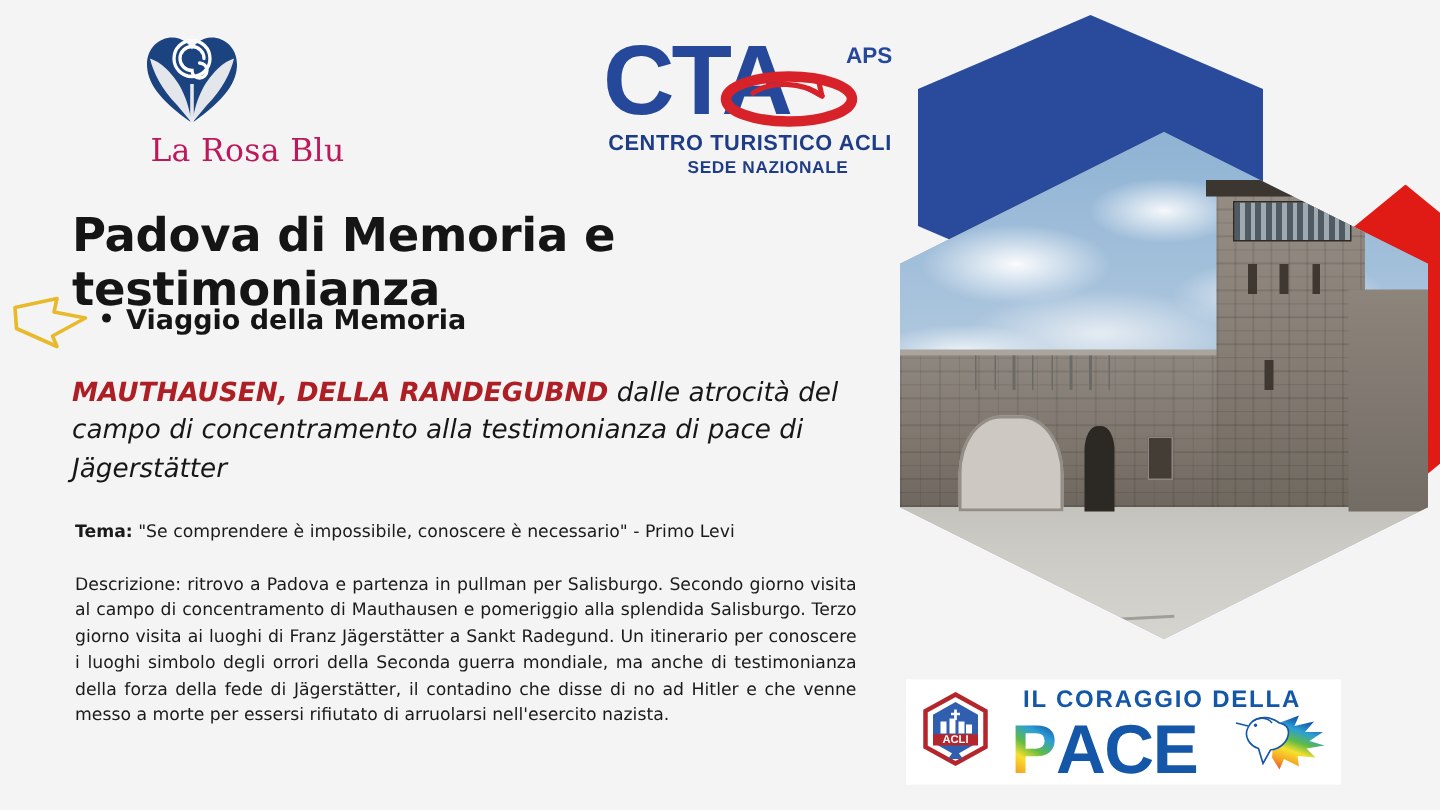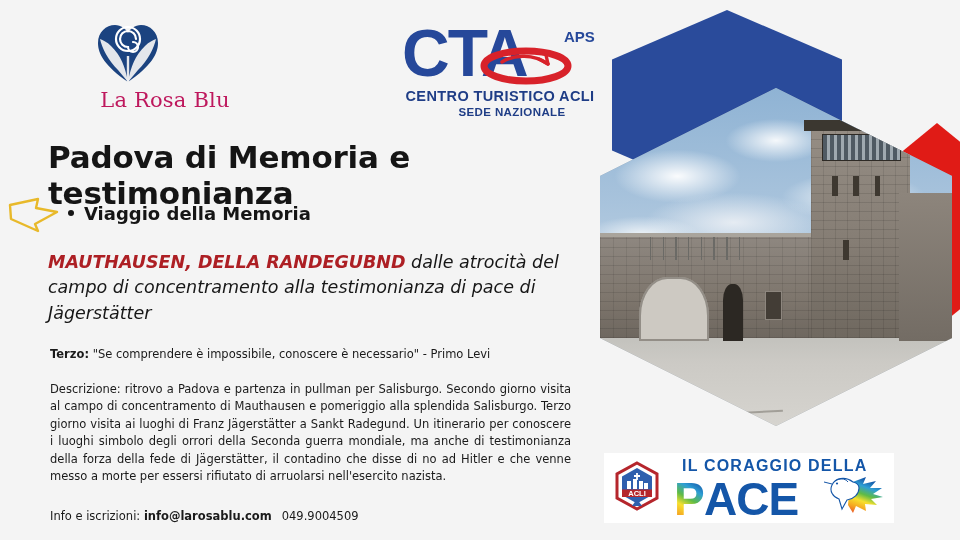--- a/index.html
+++ b/index.html
@@ -374,31 +374,27 @@
   <div class="bullet-row">
     <span class="bullet-dot"></span>
     <span class="bullet-label">Viaggio della Memoria</span>
   </div>
 
   <div class="lead">
     <span class="hl">MAUTHAUSEN, DELLA RANDEGUBND</span><span> dalle atrocità del campo di concentramento alla testimonianza di pace di Jägerstätter</span>
   </div>
 
   <div class="tema">
-    <b>Terzo:</b><span> "Se comprendere è impossibile, conoscere è necessario" - Primo Levi</span>
+    <b>Tema:</b><span> "Se comprendere è impossibile, conoscere è necessario" - Primo Levi</span>
   </div>
 
   <div class="descr">
     <b>Descrizione:</b><span> ritrovo a Padova e partenza in pullman per Salisburgo. Secondo giorno visita al campo di concentramento di Mauthausen e pomeriggio alla splendida Salisburgo. Terzo giorno visita ai luoghi di Franz Jägerstätter a Sankt Radegund. Un itinerario per conoscere i luoghi simbolo degli orrori della Seconda guerra mondiale, ma anche di testimonianza della forza della fede di Jägerstätter, il contadino che disse di no ad Hitler e che venne messo a morte per essersi rifiutato di arruolarsi nell'esercito nazista.</span>
   </div>
 
-  <div class="info">
-    <span>Info e iscrizioni:</span>
-    <b>info@larosablu.com</b><span class="phone">049.9004509</span>
-  </div>
 
   <div class="pace">
     <svg width="290" height="70" viewBox="0 0 290 70">
       <defs>
         <linearGradient id="rb" x1="0" y1="1" x2="0.35" y2="0">
           <stop offset="0%" stop-color="#e8462a"></stop>
           <stop offset="22%" stop-color="#f5a623"></stop>
           <stop offset="42%" stop-color="#f7e02e"></stop>
           <stop offset="60%" stop-color="#5fbb46"></stop>
           <stop offset="80%" stop-color="#2e9fd4"></stop>

